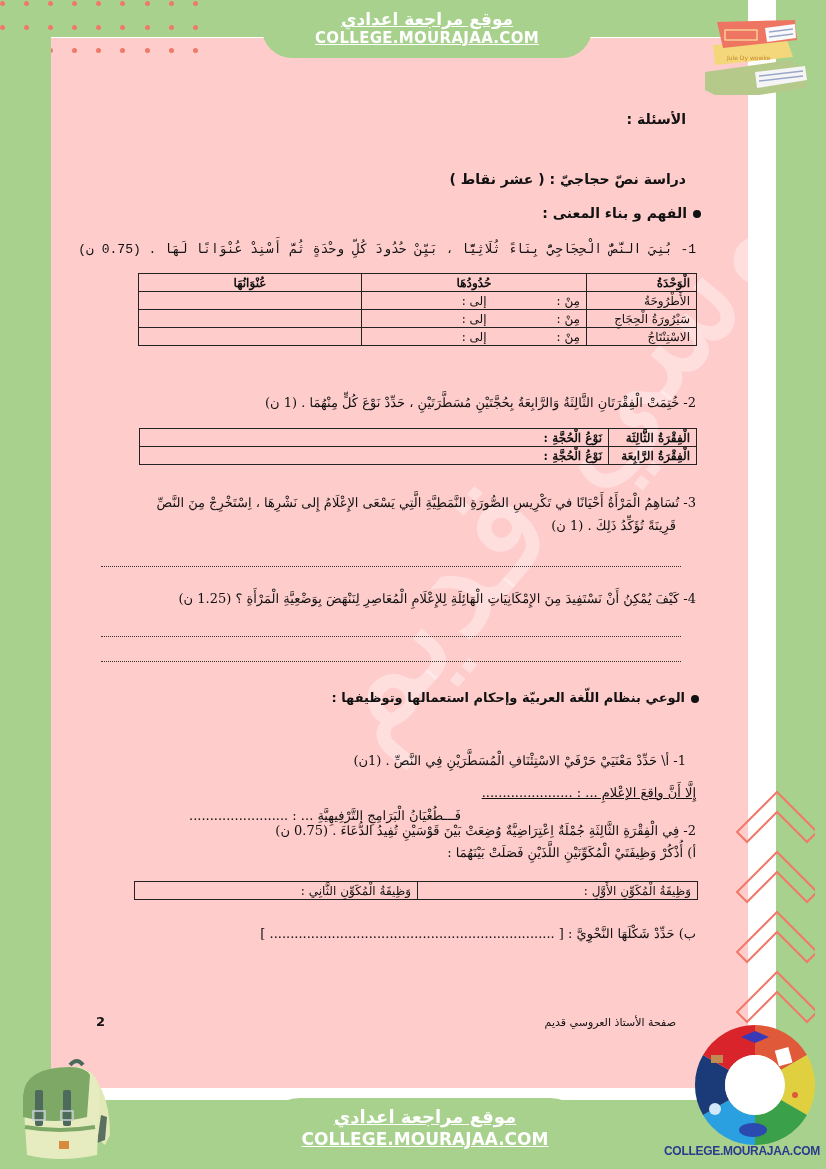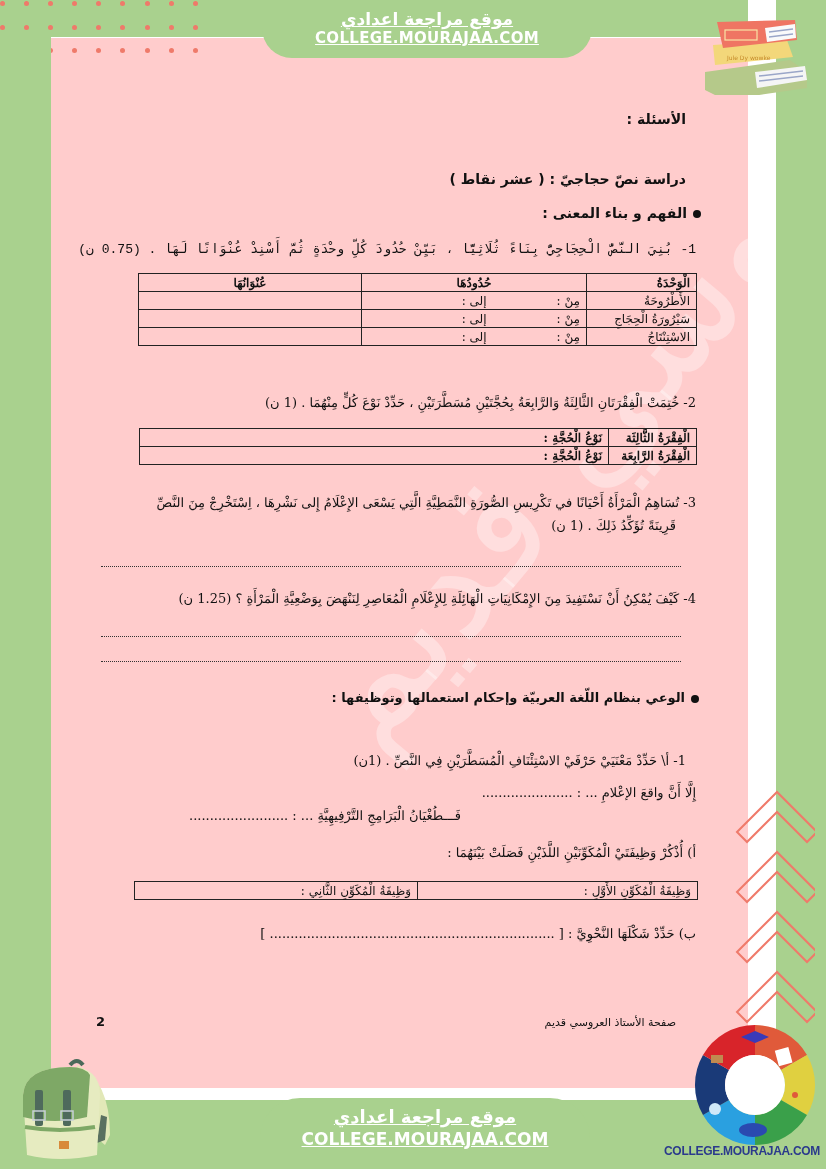--- a/index.html
+++ b/index.html
@@ -152,23 +152,24 @@
     <div class="abs q" style="right:75px; top:480px;">قَرِينَةً تُؤَكِّدُ ذَلِكَ . (1 ن)</div>
     <div class="dots-line" style="top:528px;"></div>
 
     <div class="abs q" style="right:55px; top:553px;">4- كَيْفَ يُمْكِنُ أَنْ نَسْتَفِيدَ مِنَ الإِمْكَانِيَاتِ الْهَائِلَةِ لِلإِعْلَامِ الْمُعَاصِرِ لِنَنْهَضَ بِوَضْعِيَّةِ الْمَرْأَةِ ؟ (1.25 ن)</div>
     <div class="dots-line" style="top:598px;"></div>
     <div class="dots-line" style="top:623px;"></div>
 
     <div class="abs h" style="right:52px; top:652px;"><span class="bullet"></span><span>الوعي بنظام اللّغة العربيّة وإحكام استعمالها وتوظيفها :</span></div>
 
     <div class="abs q" style="right:65px; top:715px;">1- أ\ حَدِّدْ مَعْنَيَيْ حَرْفَيْ الاسْتِئْنَافِ الْمُسَطَّرَيْنِ فِي النَّصِّ . (1ن)</div>
-    <div class="abs q" style="right:55px; top:747px; ">إِلَّا أَنَّ واقعَ الإعْلامِ ... : ......................</div>
+    <div class="abs q" style="right:55px; top:747px; text-decoration: underline;">إِلَّا أَنَّ واقعَ الإعْلامِ ... : ......................</div>
     <div class="abs q" style="right:290px; top:770px;">فَـــطُغْيَانُ الْبَرَامِجِ التَّرْفِيهِيَّةِ ... : ........................</div>
 
+    <div class="abs q" style="right:55px; top:785px;">2- فِي الْفِقْرَةِ الثَّالِثَةِ جُمْلَةٌ اِعْتِرَاضِيَّةٌ وُضِعَتْ بَيْنَ قَوْسَيْنِ تُفِيدُ الدُّعَاءَ . (0.75 ن)</div>
     <div class="abs q" style="right:55px; top:807px;">أ) أُذْكُرْ وَظِيفَتَيْ الْمُكَوِّنَيْنِ اللَّذَيْنِ فَصَلَتْ بَيْنَهُمَا :</div>
 
     <table class="t" style="left:83px; top:843px; width:564px;">
       <tbody>
           <tr>
         <td style="width:280px;">وَظِيفَةُ الْمُكَوِّنِ الأَوَّلِ :</td>
         <td>وَظِيفَةُ الْمُكَوِّنِ الثَّانِي :</td>
       </tr>
     </tbody>
       </table>

